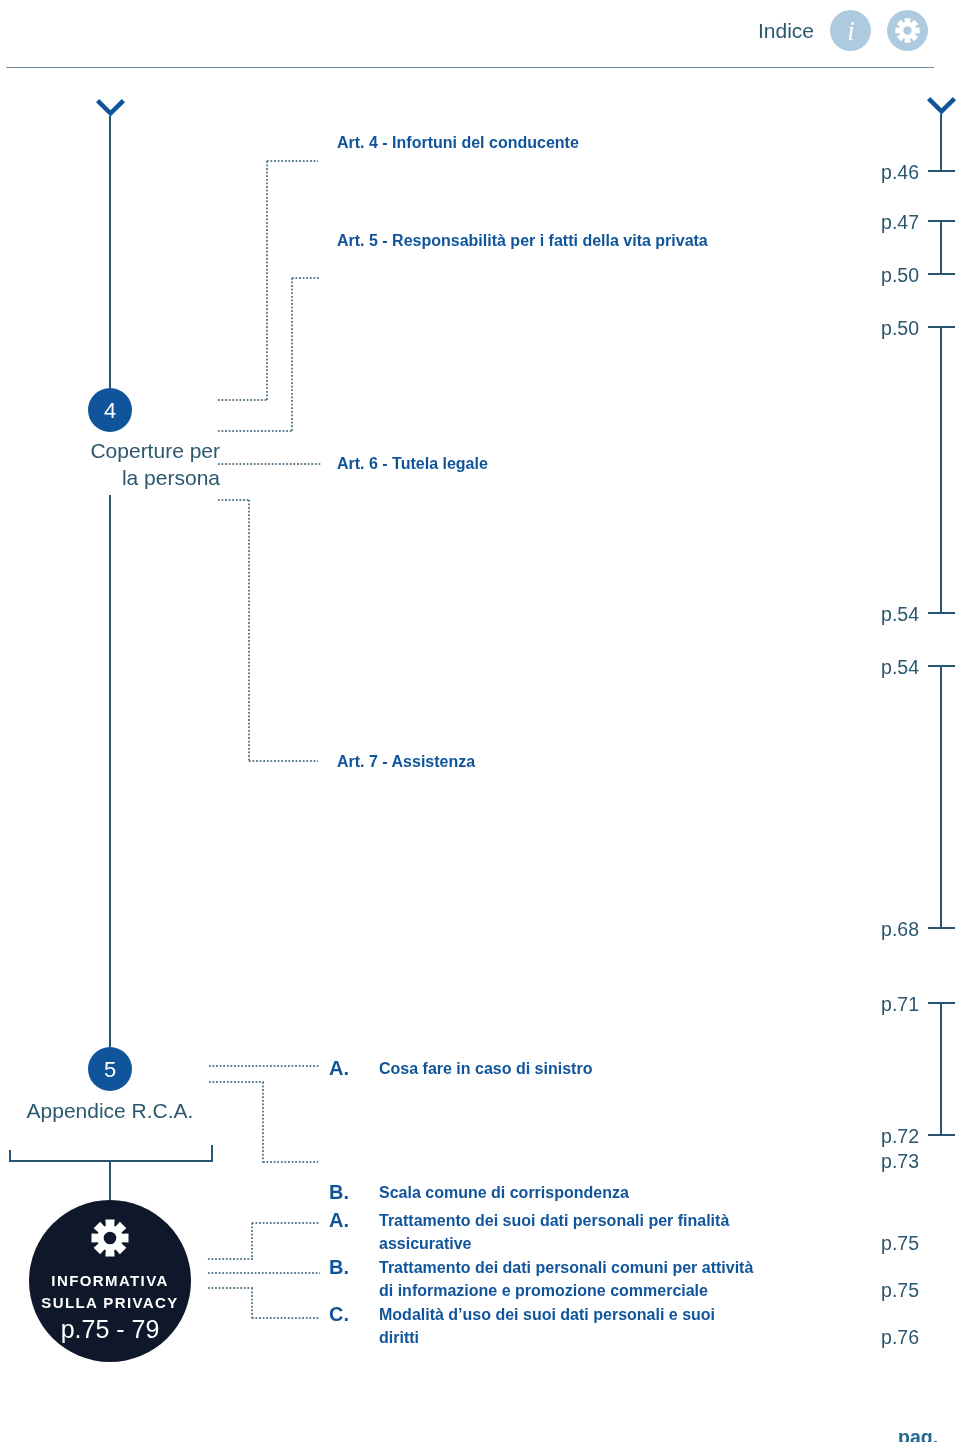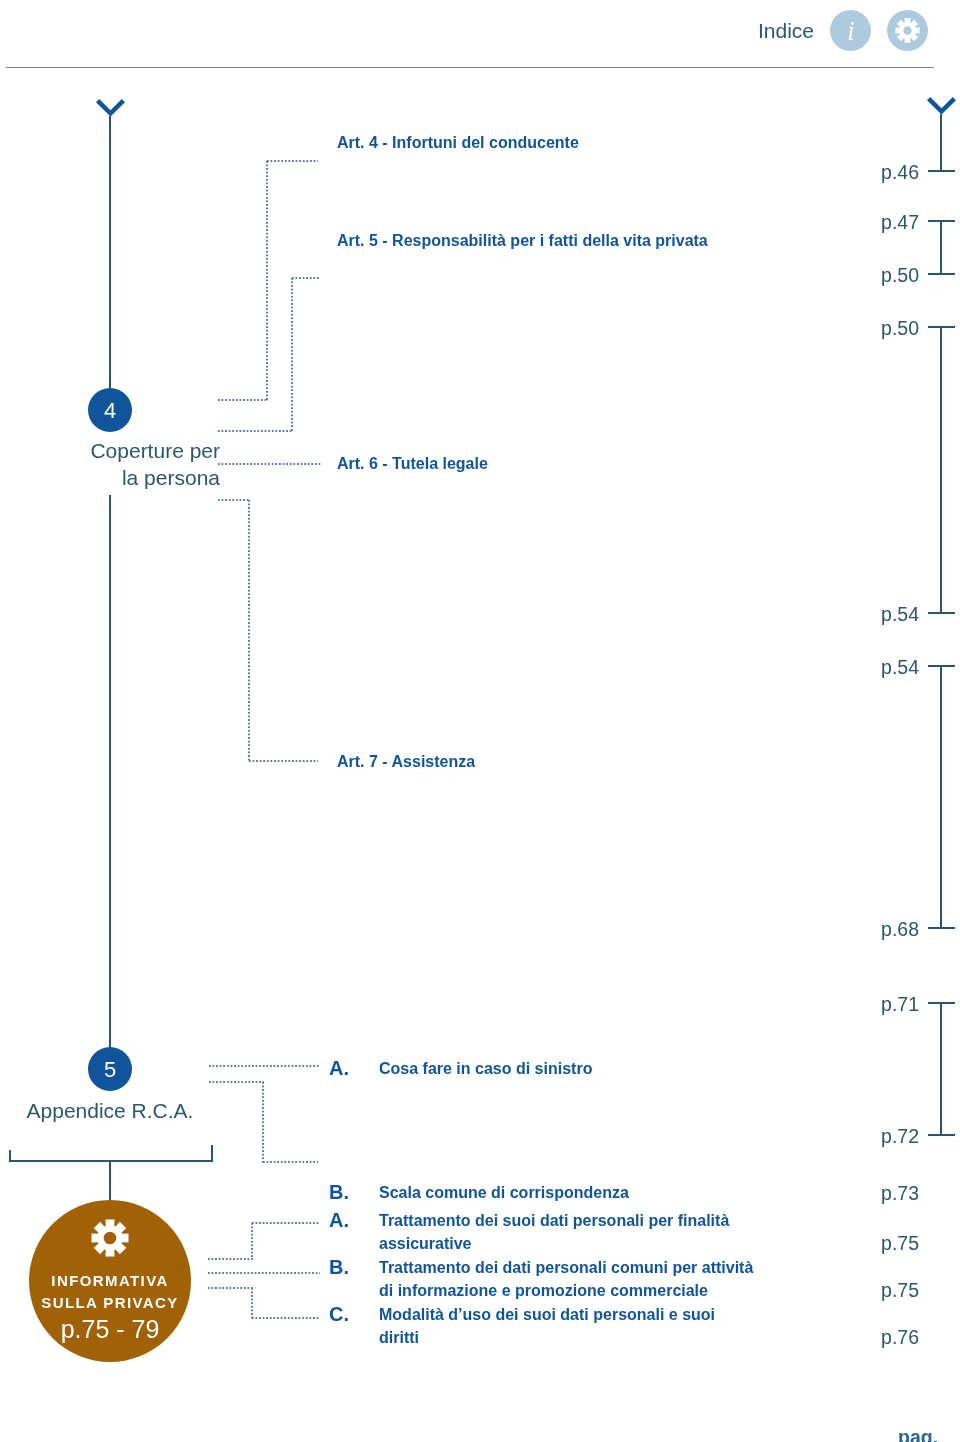--- a/index.html
+++ b/index.html
@@ -17,21 +17,21 @@
   
   .rail{position:absolute;width:2px;background:#2a5570;}
   .chev{position:absolute;}
   .badge{position:absolute;border-radius:50%;background:#10559b;}
   .badge span{position:absolute;left:0;right:0;text-align:center;color:#fff;font-size:22px;}
   .lbl{position:absolute;text-align:center;color:#2b576f;font-size:21px;line-height:27px;white-space:nowrap;}
 
   .bh{position:absolute;height:2px;background:#2a5570;}
   .bv{position:absolute;width:2px;background:#2a5570;}
 
-  .pcircle{position:absolute;border-radius:50%;background:#a16207;}
+  .pcircle{position:absolute;border-radius:50%;background:#0f172a;}
   .pcircle .pl{position:absolute;left:0;right:0;text-align:center;color:#fff;font-weight:bold;font-size:15px;letter-spacing:1.4px;}
   .pcircle .pp{position:absolute;left:0;right:0;text-align:center;color:#fff;font-size:25px;}
   .pcircle svg{position:absolute;}
 
   
   .tl{position:absolute;width:2px;background:#2a5570;left:940px;}
   .tick{position:absolute;height:2px;background:#2a5570;left:928px;width:27px;}
 
   
   .ttl{position:absolute;font-weight:bold;color:#10559b;white-space:nowrap;font-size:16px;line-height:23px;left:329px;margin-left:8px;}
@@ -175,20 +175,20 @@
 
   <div class="pn" style="top:161px;">p.46</div>
   <div class="pn" style="top:211px;">p.47</div>
   <div class="pn" style="top:264px;">p.50</div>
   <div class="pn" style="top:317px;">p.50</div>
   <div class="pn" style="top:603px;">p.54</div>
   <div class="pn" style="top:656px;">p.54</div>
   <div class="pn" style="top:918px;">p.68</div>
   <div class="pn" style="top:993px;">p.71</div>
   <div class="pn" style="top:1125px;">p.72</div>
-  <div class="pn" style="top:1182px;text-align:right;">p.73</div>
+  <div class="pn" style="top:1150px;text-align:right;">p.73</div>
   <div class="pn" style="top:1232px;">p.75</div>
   <div class="pn" style="top:1279px;">p.75</div>
   <div class="pn" style="top:1326px;">p.76</div>
 
   <div class="foot foot-r">pag. IX</div>
 
 </div>
 
 </body></html>

